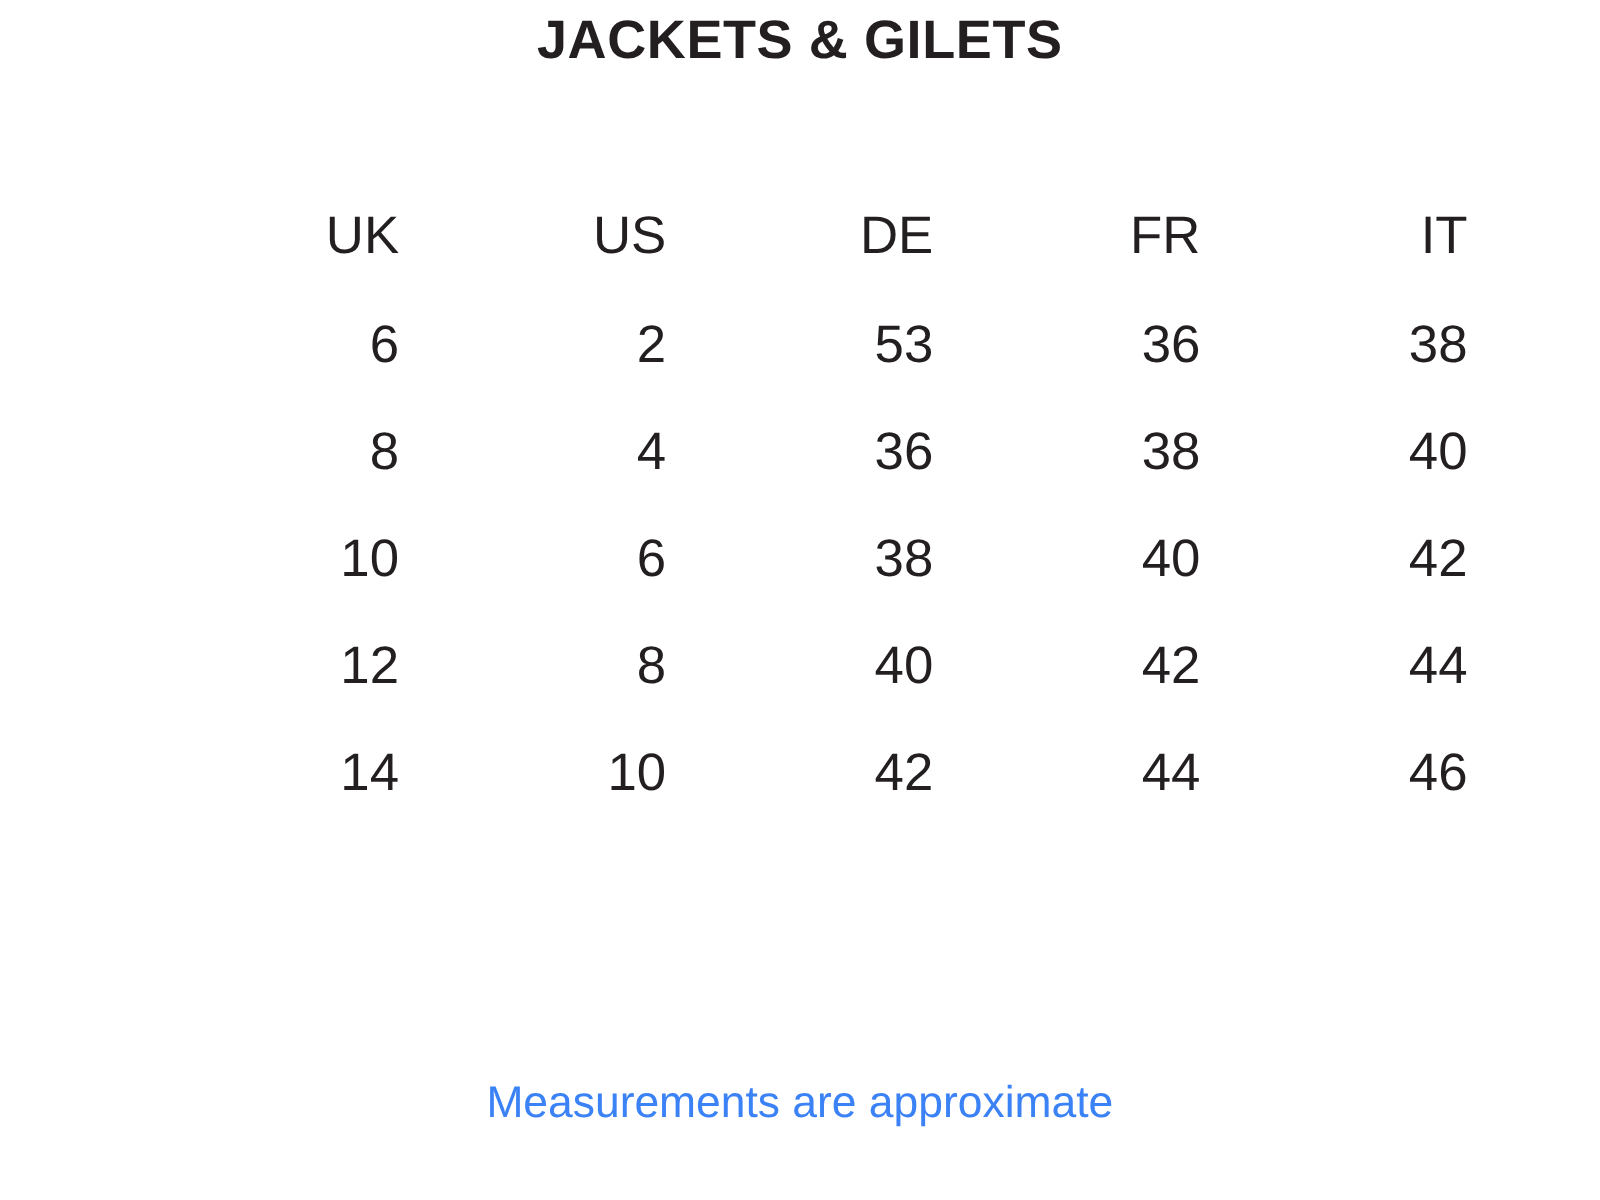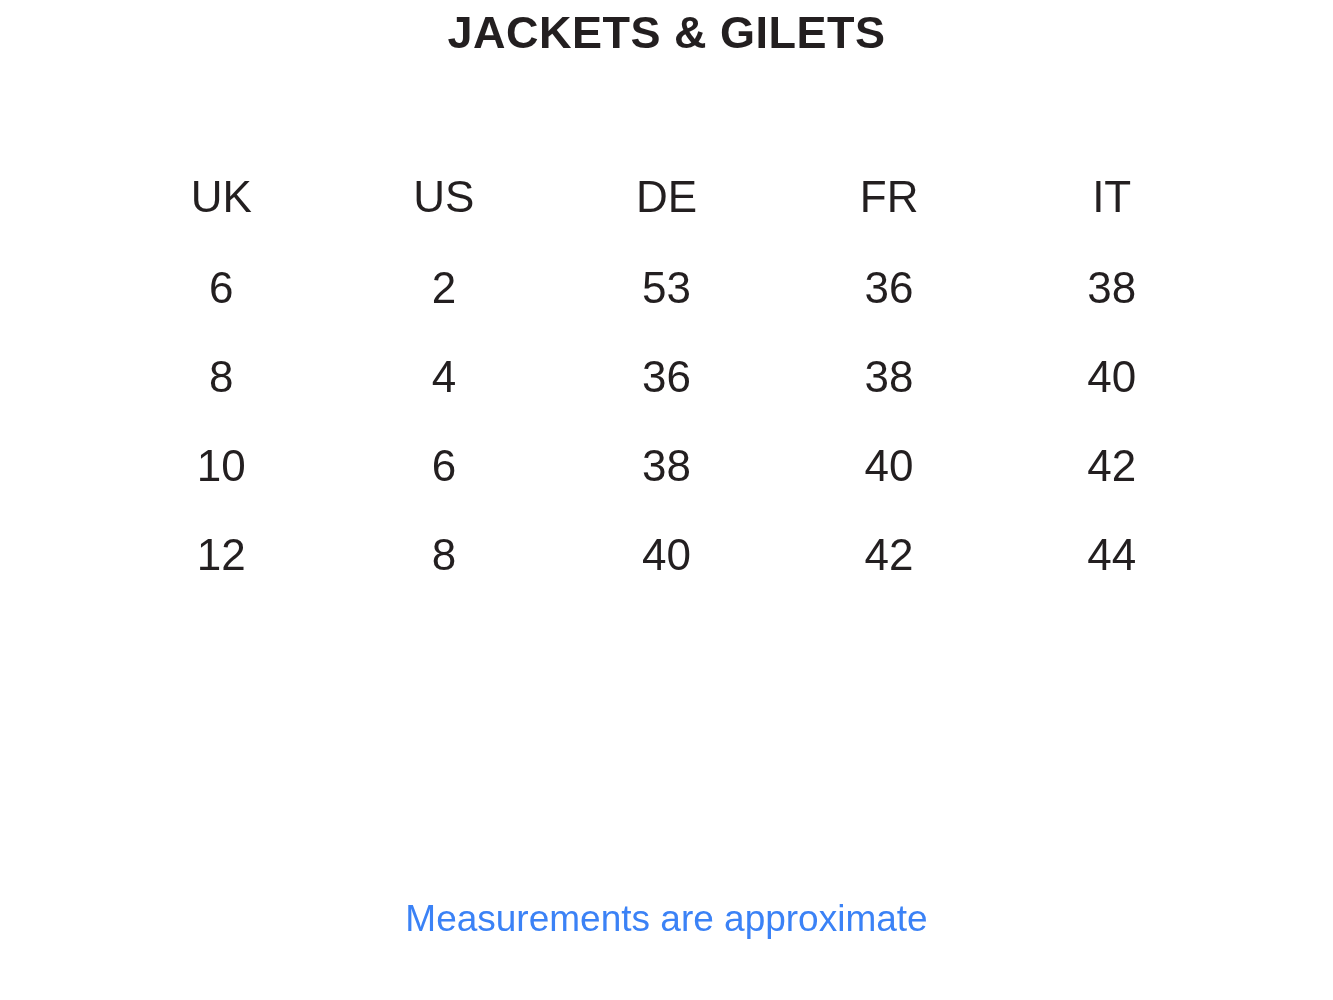--- a/index.html
+++ b/index.html
@@ -34,21 +34,21 @@
     margin-top: 92px;
     padding: 0 110px;
   }
   table.size-table {
     width: 100%;
     border-collapse: collapse;
     table-layout: fixed;
   }
   table.size-table th,
   table.size-table td {
-    text-align: center;
+    text-align: right;
     font-weight: normal;
     font-size: 44px;
     color: #231f20;
     padding: 0;
     height: 89px;
     vertical-align: middle;
     line-height: 1;
   }
   table.size-table th {
     height: 94px;
@@ -104,19 +104,26 @@
           <td>40</td>
           <td>42</td>
         </tr>
         <tr>
           <td>12</td>
           <td>8</td>
           <td>40</td>
           <td>42</td>
           <td>44</td>
         </tr>
+        <tr>
+          <td>14</td>
+          <td>10</td>
+          <td>42</td>
+          <td>44</td>
+          <td>46</td>
+        </tr>
       </tbody>
     </table>
   </div>
 
   <div class="footnote">Measurements are approximate</div>
 
 </div>
 
 </body></html>

